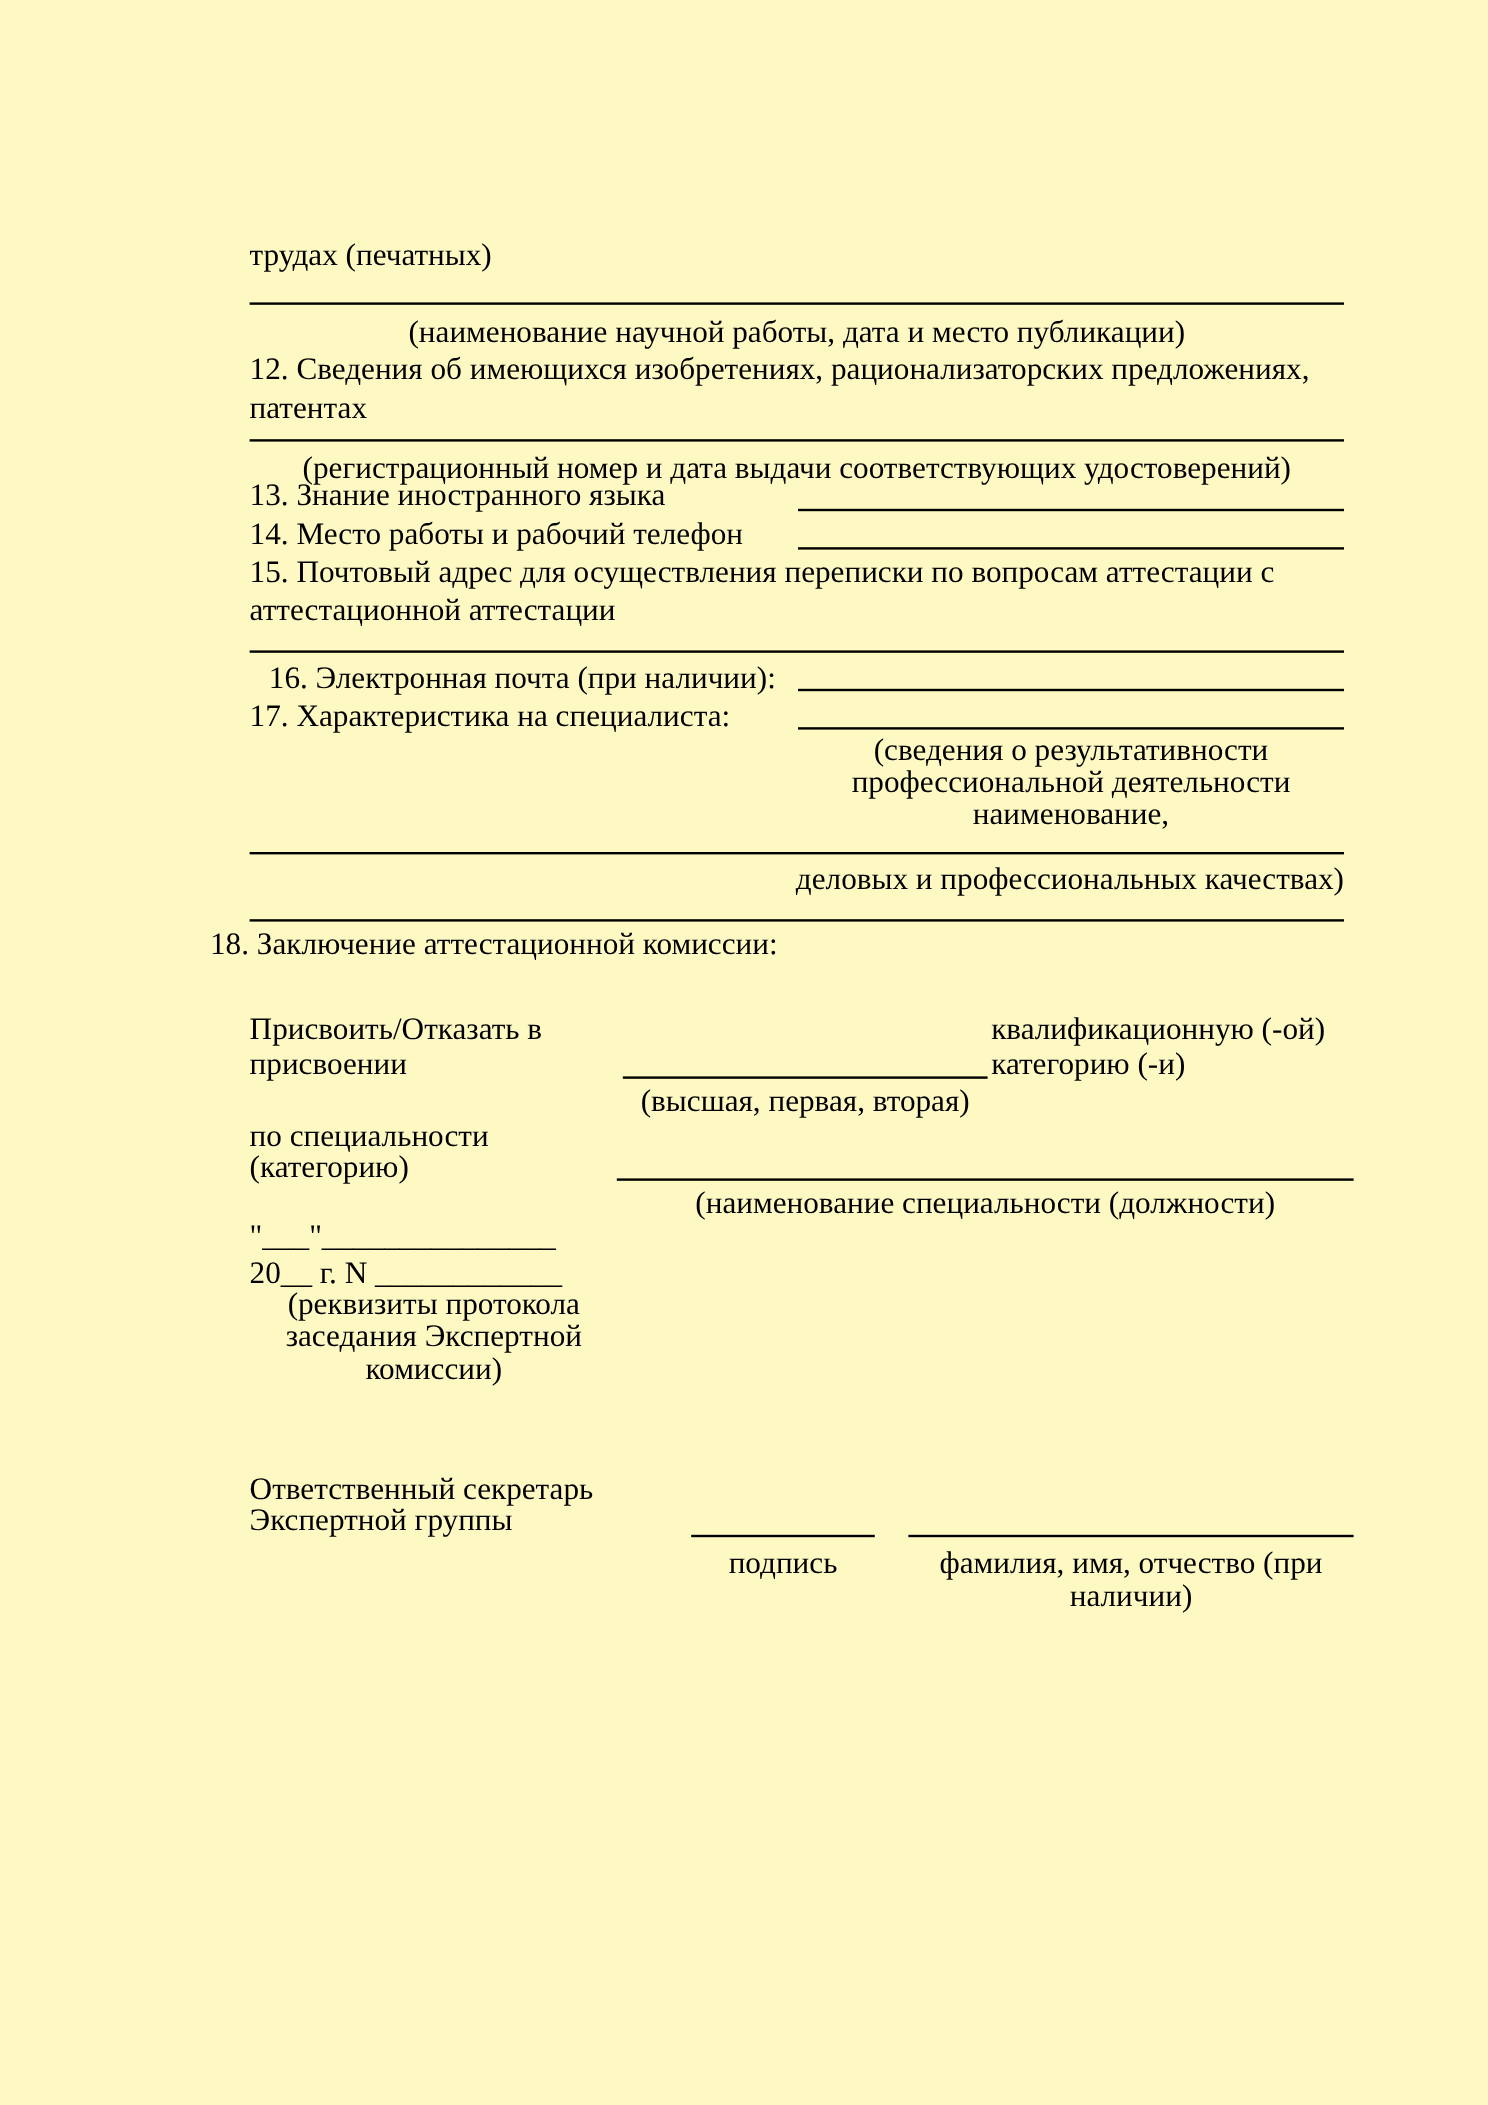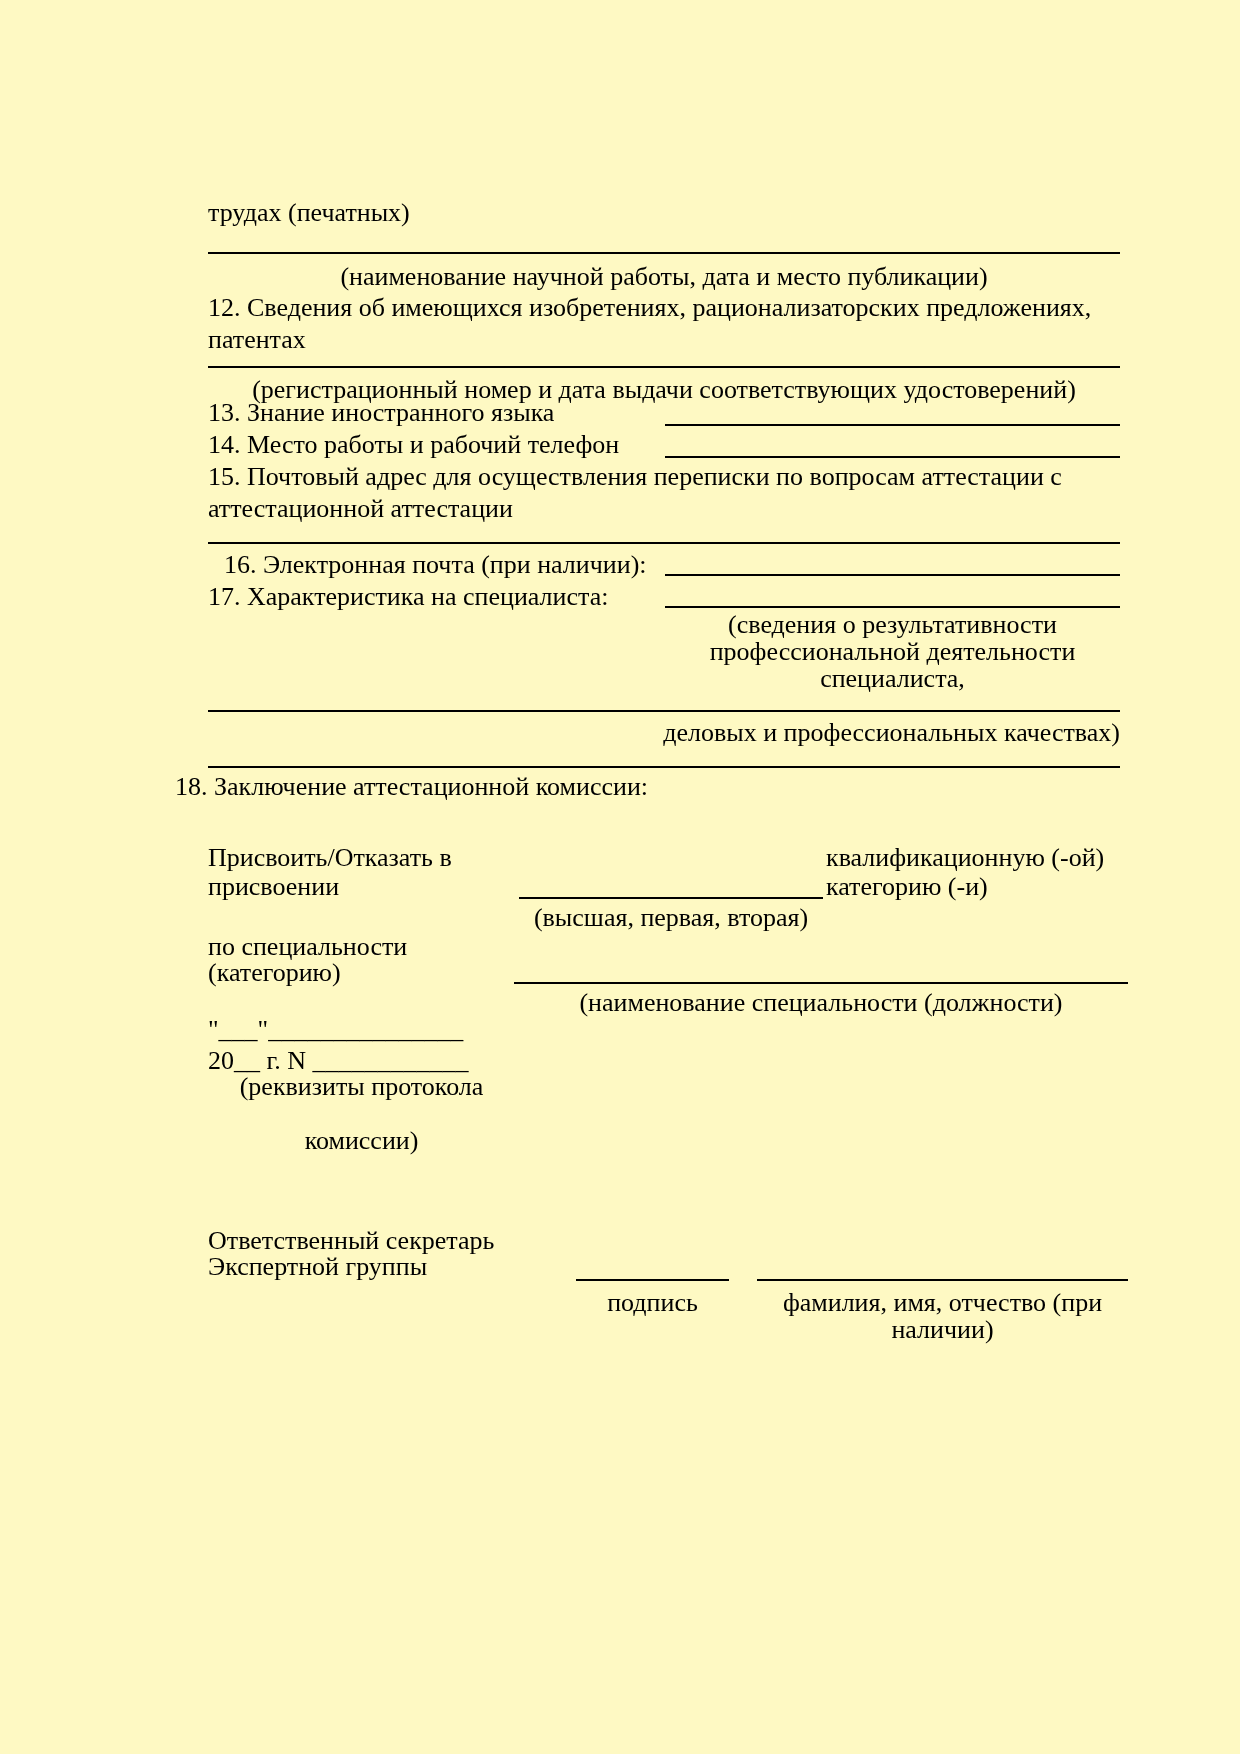--- a/index.html
+++ b/index.html
@@ -63,21 +63,21 @@
   <div class="rule" style="left:208px; top:542px; width:912px;"></div>
 
   <div class="t" style="left:208px; top:550px;margin-left:16px;">16. Электронная почта (при наличии):</div>
   <div class="rule" style="left:665px; top:574px; width:455px;"></div>
 
   <div class="t" style="left:208px; top:582px;">17. Характеристика на специалиста:</div>
   <div class="rule" style="left:665px; top:606px; width:455px;"></div>
 
   <div class="c" style="left:665px; top:610px; width:455px;">(сведения о результативности</div>
   <div class="c" style="left:665px; top:637px; width:455px;">профессиональной деятельности</div>
-  <div class="c" style="left:665px; top:664px; width:455px;">специалиста,</div>
+  <div class="c" style="left:665px; top:664px; width:455px;">наименование,</div>
 
   <div class="rule" style="left:208px; top:710px; width:912px;"></div>
 
   <div class="c" style="left:208px; top:718px; width:912px;text-align:right;">деловых и профессиональных качествах)</div>
 
   <div class="rule" style="left:208px; top:766px; width:912px;"></div>
 
   <div class="t" style="left:175px; top:772px;">18. Заключение аттестационной комиссии:</div>
 
   <div class="t" style="left:208px; top:843px;">Присвоить/Отказать в</div>
@@ -92,20 +92,21 @@
   <div class="t" style="left:208px; top:932px;">по специальности</div>
   <div class="t" style="left:208px; top:958px;">(категорию)</div>
 
   <div class="rule" style="left:514px; top:982px; width:614px;"></div>
   <div class="c" style="left:514px; top:988px; width:614px;">(наименование специальности (должности)</div>
 
   <div class="t" style="left:208px; top:1015px;">"___"_______________</div>
   <div class="t" style="left:208px; top:1046px;">20__ г. N ____________</div>
 
   <div class="c" style="left:208px; top:1072px; width:307px;">(реквизиты протокола</div>
+  <div class="c" style="left:208px; top:1099px; width:307px;">заседания Экспертной</div>
   <div class="c" style="left:208px; top:1126px; width:307px;">комиссии)</div>
 
   <div class="t" style="left:208px; top:1226px;">Ответственный секретарь</div>
   <div class="t" style="left:208px; top:1252px;">Экспертной группы</div>
 
   <div class="rule" style="left:576px; top:1279px; width:153px;"></div>
   <div class="rule" style="left:757px; top:1279px; width:371px;"></div>
 
   <div class="c" style="left:576px; top:1288px; width:153px;">подпись</div>
   <div class="c" style="left:757px; top:1288px; width:371px;">фамилия, имя, отчество (при</div>

